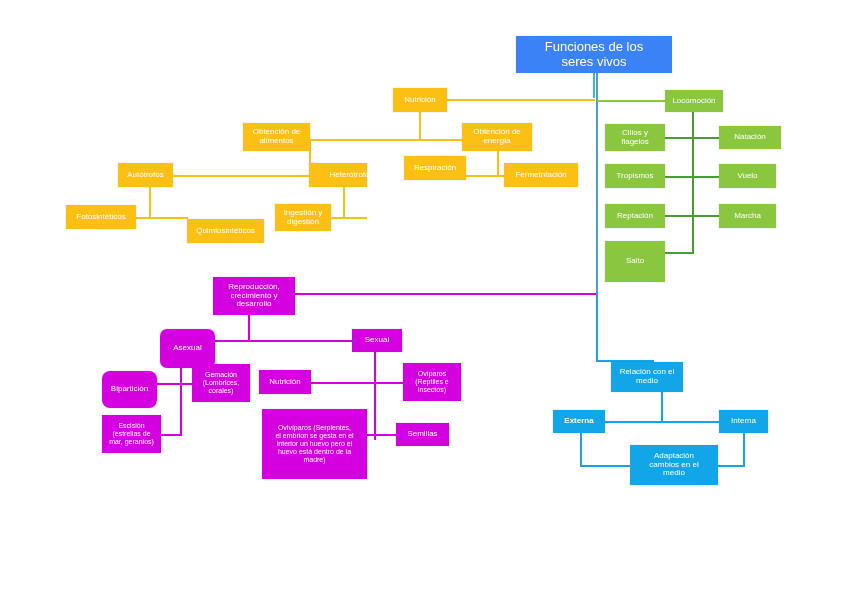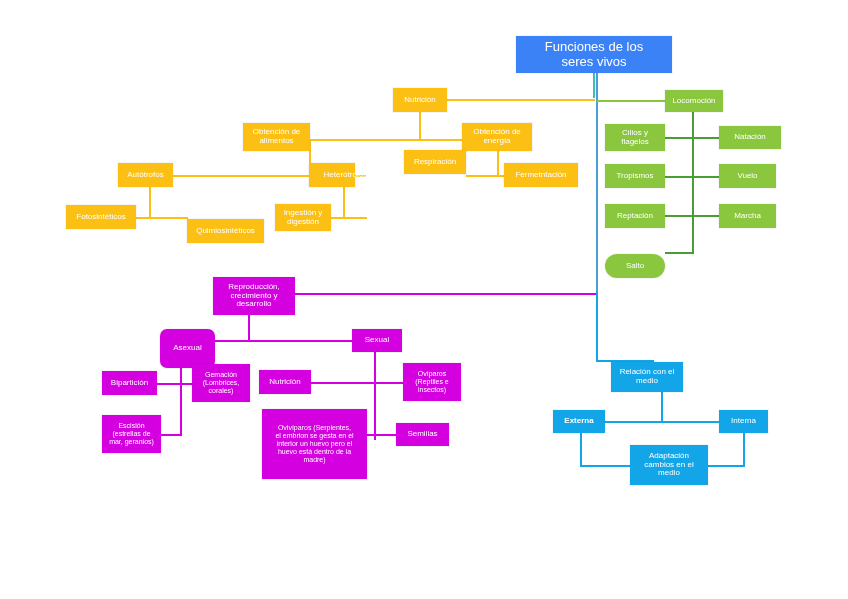--- a/index.html
+++ b/index.html
@@ -108,44 +108,44 @@
 
   <div class="node root" style="left:516px; top:36px; width:156px; height:37px;">Funciones de los
 seres vivos</div>
 
   <div class="node orange" style="left:393px; top:88px; width:54px; height:24px;">Nutrición</div>
   <div class="node orange" style="left:243px; top:123px; width:67px; height:28px;">Obtención de
 alimentos</div>
   <div class="node orange" style="left:462px; top:123px; width:70px; height:28px;">Obtención de
 energía</div>
   <div class="node orange" style="left:118px; top:163px; width:55px; height:24px;">Autótrofos</div>
-  <div class="node orange" style="left:309px; top:163px; width:46px; height:24px;padding-left:30px;">Heterótrofos</div>
-  <div class="node orange" style="left:404px; top:150px; width:62px; height:24px;">Respiración</div>
+  <div class="node orange" style="left:309px; top:163px; width:58px; height:24px;padding-left:30px;">Heterótrofos</div>
+  <div class="node orange" style="left:404px; top:156px; width:62px; height:24px;">Respiración</div>
   <div class="node orange" style="left:504px; top:163px; width:74px; height:24px;">Fermetntación</div>
   <div class="node orange" style="left:66px; top:205px; width:70px; height:24px;">Fotosintéticos</div>
   <div class="node orange" style="left:187px; top:219px; width:77px; height:24px;">Quimiosintéticos</div>
   <div class="node orange" style="left:275px; top:204px; width:56px; height:27px;">Ingestión y
 digestión</div>
 
   <div class="node green" style="left:665px; top:90px; width:58px; height:22px;">Locomoción</div>
   <div class="node green" style="left:605px; top:124px; width:60px; height:27px;">Cilios y
 flagelos</div>
   <div class="node green" style="left:719px; top:126px; width:62px; height:23px;">Natación</div>
   <div class="node green" style="left:605px; top:164px; width:60px; height:24px;">Tropismos</div>
   <div class="node green" style="left:719px; top:164px; width:57px; height:24px;">Vuelo</div>
   <div class="node green" style="left:605px; top:204px; width:60px; height:24px;">Reptación</div>
   <div class="node green" style="left:719px; top:204px; width:57px; height:24px;">Marcha</div>
-  <div class="node green" style="left:605px; top:254px; width:60px; height:24px;border-radius:12px;">Salto</div>
+  <div class="node green" style="left:605px; top:241px; width:60px; height:41px;">Salto</div>
 
   <div class="node magenta" style="left:213px; top:277px; width:82px; height:38px;">Reproducción,
 crecimiento y
 desarrollo</div>
   <div class="node magenta" style="left:160px; top:329px; width:55px; height:39px;border-radius:7px;">Asexual</div>
   <div class="node magenta" style="left:352px; top:329px; width:50px; height:23px;">Sexual</div>
-  <div class="node magenta" style="left:102px; top:371px; width:55px; height:24px;">Bipartición</div>
+  <div class="node magenta" style="left:102px; top:371px; width:55px; height:37px;border-radius:8px;">Bipartición</div>
   <div class="node magenta t7" style="left:192px; top:364px; width:58px; height:38px;">Gemación
 (Lombrices,
 corales)</div>
   <div class="node magenta t7" style="left:102px; top:415px; width:59px; height:38px;">Escisión
 (estrellas de
 mar, geranios)</div>
   <div class="node magenta" style="left:259px; top:370px; width:52px; height:24px;">Nutrición</div>
   <div class="node magenta t7" style="left:403px; top:363px; width:58px; height:38px;">Ovíparos
 (Reptiles e
 insectos)</div>
@@ -153,17 +153,17 @@
 el embrion se gesta en el
 interior un huevo pero el
 huevo está dentro de la
 madre)</div>
   <div class="node magenta" style="left:396px; top:423px; width:53px; height:23px;">Semillas</div>
 
   <div class="node blue" style="left:611px; top:362px; width:72px; height:30px;">Relación con el
 medio</div>
   <div class="node blue bold" style="left:553px; top:410px; width:52px; height:23px;">Externa</div>
   <div class="node blue" style="left:719px; top:410px; width:49px; height:23px;text-align:center;">Interna</div>
-  <div class="node blue" style="left:630px; top:445px; width:78px; height:40px;">Adaptación
+  <div class="node blue" style="left:630px; top:445px; width:88px; height:40px;">Adaptación
 cambios en el
 medio</div>
 
 </div>
 
 </body></html>

